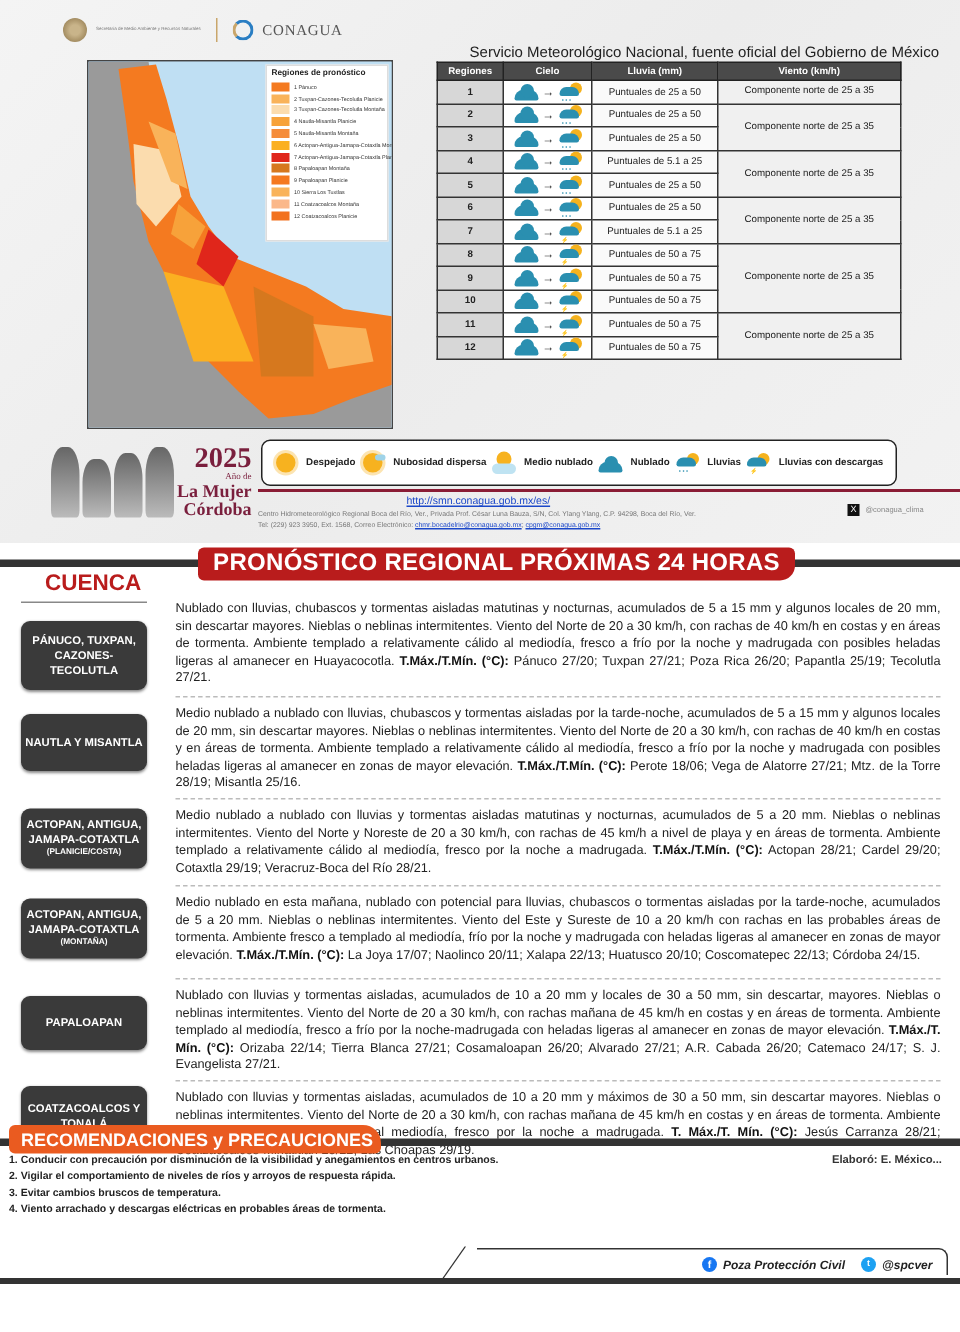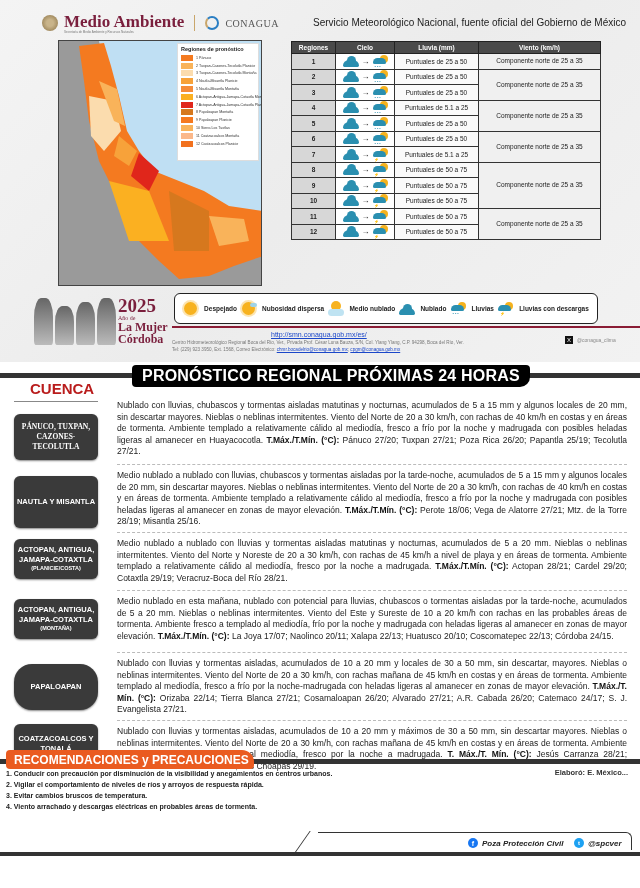--- a/index.html
+++ b/index.html
@@ -7,21 +7,21 @@
 .top{position:absolute;left:0;top:0;width:640px;height:362px;background:linear-gradient(135deg,#f4f4f4 0%,#ececec 50%,#f2f2f2 100%)}
 .logos{position:absolute;left:42px;top:12px;display:flex;align-items:center;gap:6px}
 .seal{width:16px;height:16px;border-radius:50%;background:radial-gradient(circle,#c9b48a 30%,#a48d62 70%);}
 .ma{font-family:"Liberation Serif",serif;font-weight:bold;font-size:17px;color:#7a1f3d}
 .ma-sub{font-size:3px;color:#777;display:block;margin-top:-2px}
 .sep{width:1px;height:16px;background:#c9a66b;margin:0 4px}
 .con-ic{width:14px;height:14px;border-radius:50%;border:2px solid #2a7ec3;border-left-color:#c9a66b}
 .con{font-family:"Liberation Serif",serif;font-size:10px;color:#555;letter-spacing:.5px}
 .hdr-r{position:absolute;right:14px;top:14px;text-align:right}
 .hdr-r .t1{font-weight:bold;font-size:10.5px;color:#111}
-.hdr-r .t2{font-size:10px;color:#222;margin-top:3px}
+.hdr-r .t2{font-size:10px;color:#222;margin-top:16px}
 .map{position:absolute;left:58px;top:40px;width:204px;height:246px;border:1px solid #444;background:#bfdff3;overflow:hidden}
 .map svg{position:absolute;left:0;top:0}
 .legend-map{position:absolute;left:118px;top:2px;width:82px;height:118px;background:#fff;border:1px solid #ddd;padding:2px 3px}
 .legend-map .lt{font-size:5.5px;font-weight:bold;margin-bottom:2px}
 .legend-map .li{display:flex;align-items:center;gap:3px;height:7.8px}
 .legend-map .sw{width:12px;height:6px;flex:none}
 .legend-map .ln{font-size:3.6px;color:#333;white-space:nowrap}
 table.fc{position:absolute;left:291px;top:41px;width:310px;border-collapse:collapse;font-size:6.5px}
 table.fc th{background:#4a4a4a;color:#fff;font-weight:bold;height:12px;border:1px solid #222;font-size:6.5px}
 table.fc td{border:1px solid #333;height:15.5px;text-align:center;background:#f6f6f6}
@@ -35,38 +35,38 @@
 .ic-cloud:after{content:"";position:absolute;left:4px;top:0;width:9px;height:9px;background:#2a8fb0;border-radius:50%}
 .ic-arrow{font-size:8px;color:#222}
 .ic-rain{position:relative;width:15px;height:13px}
 .ic-rain .sun{position:absolute;right:0;top:0;width:8px;height:8px;border-radius:50%;background:#f5b21d}
 .ic-rain .cl{position:absolute;left:0;top:3px;width:13px;height:6px;background:#2a8fb0;border-radius:6px 6px 2px 2px}
 .ic-rain .dr{position:absolute;left:2px;top:10px;font-size:4px;color:#2a8fb0;letter-spacing:1px;line-height:1}
 .women{position:absolute;left:34px;top:293px;width:82px;height:52px;display:flex;gap:2px;align-items:flex-end}
 .women div{flex:1;background:linear-gradient(#666,#bbb);border-radius:40% 40% 10% 10%;height:90%}
 .women div:nth-child(2){height:75%}
 .women div:nth-child(3){height:82%}
-.year{position:absolute;left:118px;top:296px;text-align:left;color:#7a1f3d;font-family:"Liberation Serif",serif;line-height:1}
+.year{position:absolute;left:118px;top:296px;text-align:right;color:#7a1f3d;font-family:"Liberation Serif",serif;line-height:1}
 .year .y{font-size:19px;font-weight:bold}
 .year .a{font-size:6px}
 .year .m{font-size:12px;font-weight:bold}
 .year .i{font-size:12px;font-weight:bold}
 .sky-legend{position:absolute;left:174px;top:293px;width:424px;height:31px;border:1.5px solid #222;border-radius:6px;background:#fff;display:flex;align-items:center;justify-content:space-around;padding:0 6px}
 .sl-item{display:flex;align-items:center;gap:5px}
 .sl-ic{position:relative;width:16px;height:16px}
 .sl-label{font-size:6.5px;font-weight:bold;text-align:center;line-height:1.1}
 .sun-big{position:absolute;left:1px;top:1px;width:13px;height:13px;border-radius:50%;background:#f7b21f;box-shadow:0 0 0 2px rgba(247,178,31,.35)}
 .redline{position:absolute;left:172px;top:326px;width:468px;height:2px;background:#8a1c35}
 .url{position:absolute;left:271px;top:331px;font-size:7px;color:#1b47c9;text-decoration:underline}
 .addr{position:absolute;left:172px;top:340px;font-size:4.6px;color:#777;line-height:1.5;width:330px}
 .addr span.l{color:#1b47c9;text-decoration:underline}
 .xhandle{position:absolute;left:565px;top:336px;display:flex;align-items:center;gap:4px;font-size:5px;color:#888}
 .xbox{width:8px;height:8px;background:#111;color:#fff;font-size:6px;display:flex;align-items:center;justify-content:center}
 .title-bar{position:absolute;left:0;top:373px;width:640px;height:5px;background:#333}
-.title-pill{position:absolute;left:132px;top:365px;width:398px;height:22px;background:#000000;border-radius:4px 4px 10px 4px;color:#fff;font-weight:bold;font-size:16px;display:flex;align-items:center;justify-content:center;letter-spacing:.2px}
+.title-pill{position:absolute;left:132px;top:365px;width:398px;height:22px;background:#b91c1c;border-radius:4px 4px 10px 4px;color:#fff;font-weight:bold;font-size:16px;display:flex;align-items:center;justify-content:center;letter-spacing:.2px}
 .cuenca{position:absolute;left:30px;top:380px;font-weight:bold;font-size:15px;color:#b91c1c}
 .cuenca-line{position:absolute;left:14px;top:401px;width:84px;height:1px;background:#888}
 .badge{position:absolute;left:14px;width:84px;background:#3a3a3a;color:#fff;font-weight:bold;font-size:7.5px;text-align:center;border-radius:6px;display:flex;flex-direction:column;align-items:center;justify-content:center;line-height:1.35;box-shadow:0 1px 2px #888}
 .badge small{font-size:5.5px;font-weight:bold}
 .desc{position:absolute;left:117px;width:510px;font-size:8.5px;line-height:1.36;text-align:justify;color:#222}
 .desc b{color:#111}
 .dots{position:absolute;left:117px;width:510px;border-top:1px dashed #bbb}
 .rec-bar{position:absolute;left:0;top:759px;width:640px;height:5px;background:#333}
 .rec-pill{position:absolute;left:6px;top:750px;width:248px;height:19px;background:#ea5b20;border-radius:4px 12px 4px 4px;color:#fff;font-weight:bold;font-size:12px;display:flex;align-items:center;padding-left:8px}
 .recs{position:absolute;left:6px;top:769px;font-size:7px;font-weight:bold;line-height:1.55;color:#222}
@@ -80,21 +80,20 @@
 .foot-bar{position:absolute;left:0;top:852px;width:640px;height:4px;background:#333}
 </style>
 </head>
 <body>
 
 <div class="top"></div>
 
 <div class="logos">
   <div class="seal"></div>
   <div>
-    <span class="ma">Medio Ambiente</span>
     <span class="ma-sub">Secretaría de Medio Ambiente y Recursos Naturales</span>
   </div>
   <div class="sep"></div>
   <div class="con-ic"></div>
   <span class="con">CONAGUA</span>
 </div>
 
 <div class="hdr-r">
   <div class="t2">Servicio Meteorológico Nacional, fuente oficial del Gobierno de México</div>
 </div>
@@ -440,43 +439,43 @@
   <div class="xbox">X</div>
   <span>@conagua_clima</span>
 </div>
 
 <div class="title-bar"></div>
 <div class="title-pill">PRONÓSTICO REGIONAL PRÓXIMAS 24 HORAS</div>
 <div class="cuenca">CUENCA</div>
 <div class="cuenca-line"></div>
 
 <div id="basins">
-    <div class="badge" style="top: 414px; height: 46px; font-family: Liberation Serif, serif;">
+    <div class="badge" style="top: 414px; height: 46px;">
       <span>PÁNUCO, TUXPAN, CAZONES-TECOLUTLA</span>
     </div>
     <div class="desc" style="top: 400px;"><span>Nublado con lluvias, chubascos y tormentas aisladas matutinas y nocturnas, acumulados de 5 a 15 mm y algunos locales de 20 mm, sin descartar mayores. Nieblas o neblinas intermitentes. Viento del Norte de 20 a 30 km/h, con rachas de 40 km/h en costas y en áreas de tormenta. Ambiente templado a relativamente cálido al mediodía, fresco a frío por la noche y madrugada con posibles heladas ligeras al amanecer en Huayacocotla.</span> <b>T.Máx./T.Mín. (°C):</b> <span>Pánuco 27/20; Tuxpan 27/21; Poza Rica 26/20; Papantla 25/19; Tecolutla 27/21.</span></div>
     <div class="dots" style="top: 464px;"></div>
-    <div class="badge" style="top: 476px; height: 52px; justify-content: center;">
+    <div class="badge" style="top: 476px; height: 38px; justify-content: center;">
       <span>NAUTLA Y MISANTLA</span>
     </div>
     <div class="desc" style="top: 470px;"><span>Medio nublado a nublado con lluvias, chubascos y tormentas aisladas por la tarde-noche, acumulados de 5 a 15 mm y algunos locales de 20 mm, sin descartar mayores. Nieblas o neblinas intermitentes. Viento del Norte de 20 a 30 km/h, con rachas de 40 km/h en costas y en áreas de tormenta. Ambiente templado a relativamente cálido al mediodía, fresco a frío por la noche y madrugada con posibles heladas ligeras al amanecer en zonas de mayor elevación.</span> <b>T.Máx./T.Mín. (°C):</b> <span>Perote 18/06; Vega de Alatorre 27/21; Mtz. de la Torre 28/19; Misantla 25/16.</span></div>
     <div class="dots" style="top: 532px;"></div>
     <div class="badge" style="top: 539px; height: 40px;">
       <span>ACTOPAN, ANTIGUA, JAMAPA-COTAXTLA</span>
       <small>(PLANICIE/COSTA)</small>
     </div>
     <div class="desc" style="top: 538px;"><span>Medio nublado a nublado con lluvias y tormentas aisladas matutinas y nocturnas, acumulados de 5 a 20 mm. Nieblas o neblinas intermitentes. Viento del Norte y Noreste de 20 a 30 km/h, con rachas de 45 km/h a nivel de playa y en áreas de tormenta. Ambiente templado a relativamente cálido al mediodía, fresco por la noche a madrugada.</span> <b>T.Máx./T.Mín. (°C):</b> <span>Actopan 28/21; Cardel 29/20; Cotaxtla 29/19; Veracruz-Boca del Río 28/21.</span></div>
     <div class="dots" style="top: 590px;"></div>
     <div class="badge" style="top: 599px; height: 40px;">
       <span>ACTOPAN, ANTIGUA, JAMAPA-COTAXTLA</span>
       <small>(MONTAÑA)</small>
     </div>
     <div class="desc" style="top: 596px;"><span>Medio nublado en esta mañana, nublado con potencial para lluvias, chubascos o tormentas aisladas por la tarde-noche, acumulados de 5 a 20 mm. Nieblas o neblinas intermitentes. Viento del Este y Sureste de 10 a 20 km/h con rachas en las probables áreas de tormenta. Ambiente fresco a templado al mediodía, frío por la noche y madrugada con heladas ligeras al amanecer en zonas de mayor elevación.</span> <b>T.Máx./T.Mín. (°C):</b> <span>La Joya 17/07; Naolinco 20/11; Xalapa 22/13; Huatusco 20/10; Coscomatepec 22/13; Córdoba 24/15.</span></div>
     <div class="dots" style="top: 652px;"></div>
-    <div class="badge" style="top: 664px; height: 46px; border-radius: 18px;">
+    <div class="badge" style="top: 664px; height: 36px;">
       <span>PAPALOAPAN</span>
     </div>
     <div class="desc" style="top: 658px;"><span>Nublado con lluvias y tormentas aisladas, acumulados de 10 a 20 mm y locales de 30 a 50 mm, sin descartar, mayores. Nieblas o neblinas intermitentes. Viento del Norte de 20 a 30 km/h, con rachas mañana de 45 km/h en costas y en áreas de tormenta. Ambiente templado al mediodía, fresco a frío por la noche-madrugada con heladas ligeras al amanecer en zonas de mayor elevación.</span> <b>T.Máx./T. Mín. (°C):</b> <span>Orizaba 22/14; Tierra Blanca 27/21; Cosamaloapan 26/20; Alvarado 27/21; A.R. Cabada 26/20; Catemaco 24/17; S. J. Evangelista 27/21.</span></div>
     <div class="dots" style="top: 720px;"></div>
     <div class="badge" style="top: 724px; height: 40px;">
       <span>COATZACOALCOS Y TONALÁ</span>
     </div>
     <div class="desc" style="top: 726px;"><span>Nublado con lluvias y tormentas aisladas, acumulados de 10 a 20 mm y máximos de 30 a 50 mm, sin descartar mayores. Nieblas o neblinas intermitentes. Viento del Norte de 20 a 30 km/h, con rachas mañana de 45 km/h en costas y en áreas de tormenta. Ambiente templado a relativamente cálido al mediodía, fresco por la noche a madrugada.</span> <b>T. Máx./T. Mín. (°C):</b> <span>Jesús Carranza 28/21; Coatzacoalcos-Minatitlán 28/22; Las Choapas 29/19.</span></div>
   </div>
 

